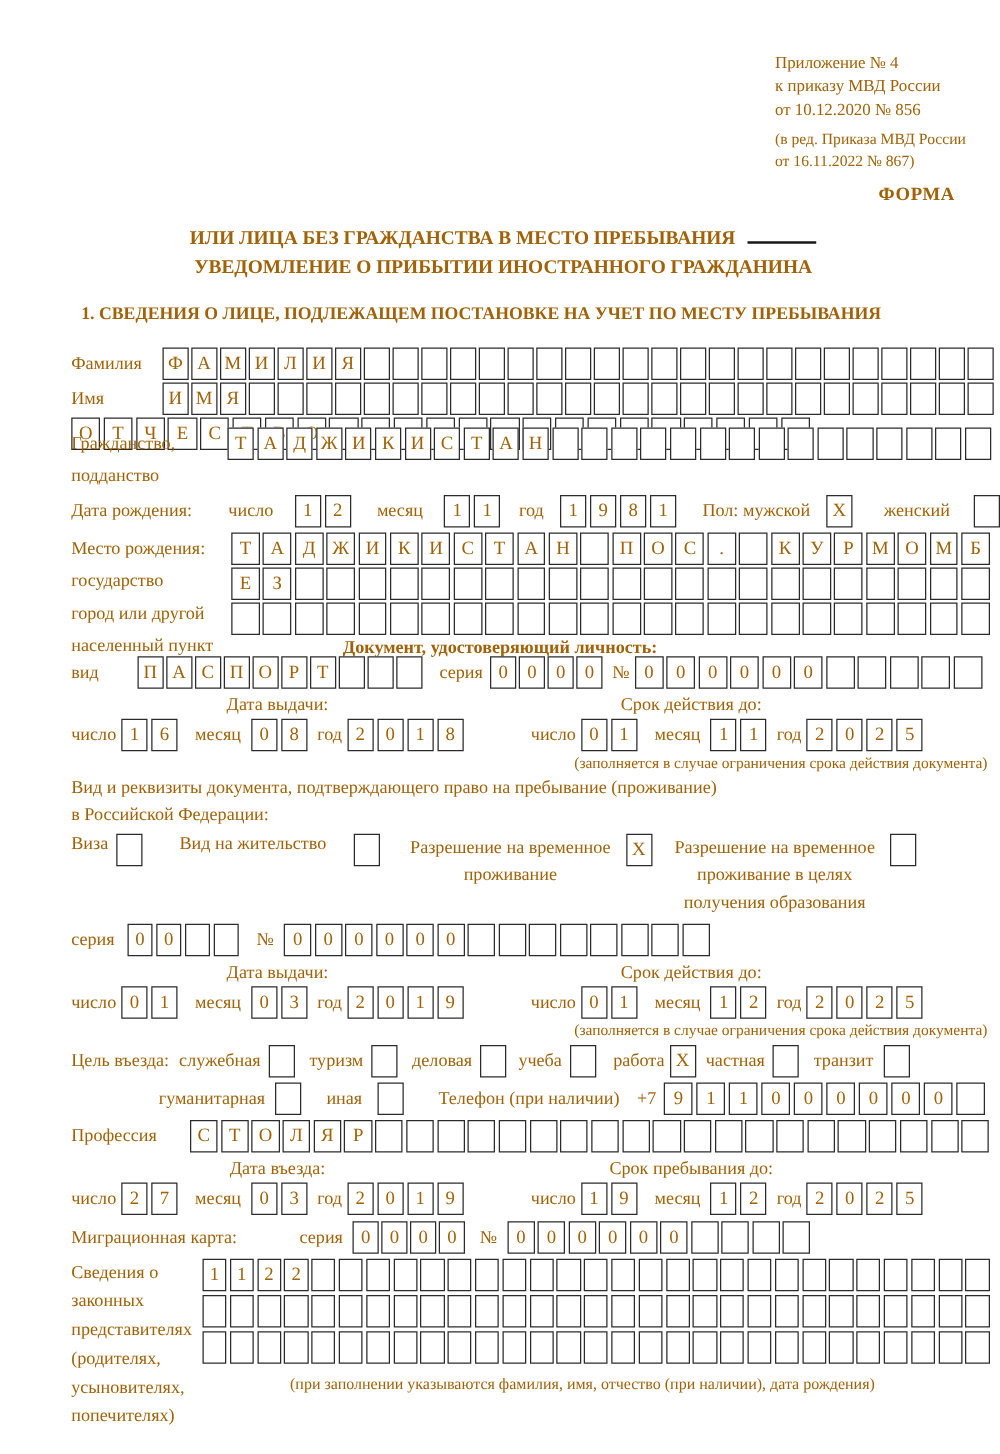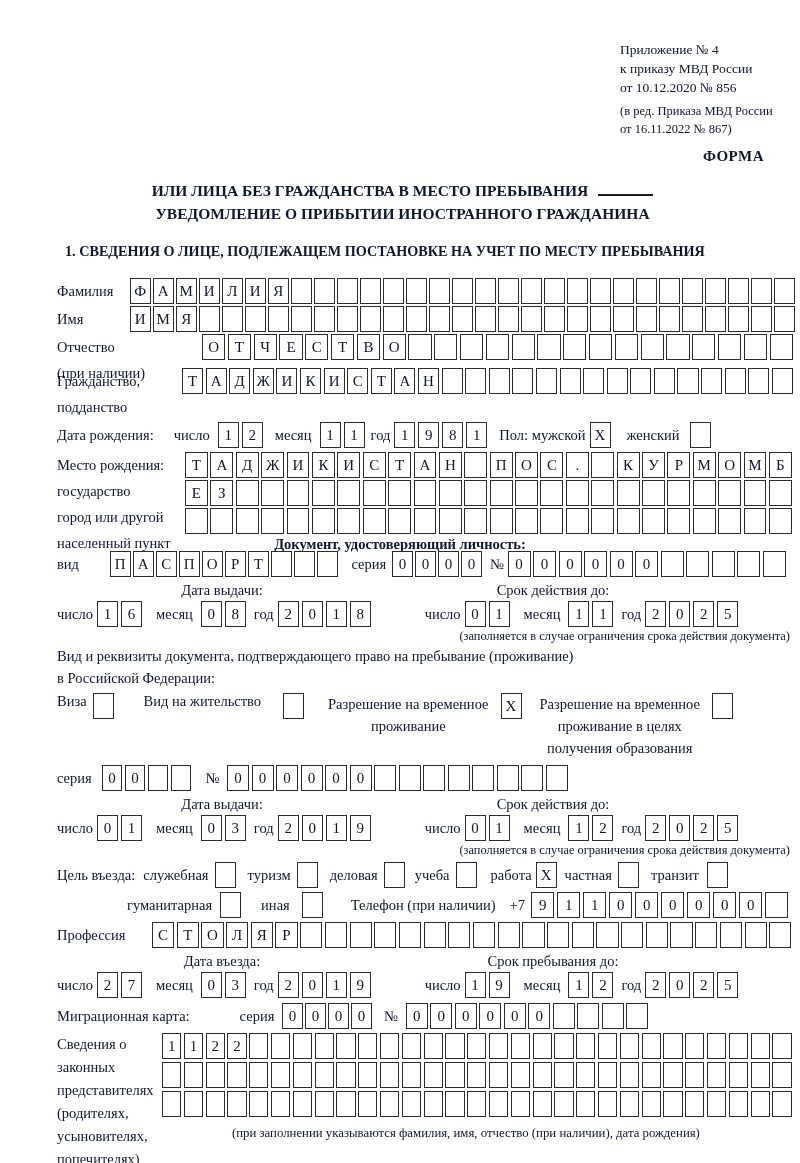--- a/index.html
+++ b/index.html
@@ -1,18 +1,18 @@
 <!DOCTYPE html>
 <html><head>
 <meta charset="utf-8">
 <style>
   html,body{margin:0;padding:0;background:#ffffff;}
   .page{
     width:800px;height:1163px;box-sizing:border-box;position:relative;
-    background:#ffffff;color:#0f172a;
+    background:#ffffff;color:#a16207;
     font-family:"Liberation Serif","DejaVu Serif",serif;
     font-size:14.5px;
     padding:40px 0 0 57px;overflow:hidden;
   }
   
   .appendix{margin-left:563px;font-size:13.5px;line-height:19px;}
   .revision{margin-top:5px;font-size:12.5px;line-height:18px;}
   .forma{margin-top:10px;padding-right:36px;text-align:right;font-weight:bold;font-size:15px;letter-spacing:.5px;}
   .title{margin-top:14px;margin-right:52px;text-align:center;font-weight:bold;font-size:15.5px;line-height:23px;}
   .title-underline{display:inline-block;width:55px;border-bottom:2px solid #1a1a1a;margin-left:10px;}
@@ -132,24 +132,20 @@
         <span class="cell"></span>
         <span class="cell"></span>
         <span class="cell"></span>
         <span class="cell"></span>
         <span class="cell"></span>
         <span class="cell"></span>
       </div>
   </div>
 
   <div class="frow" style="margin-top:2px;">
-    <div class="flabel" style="width:145px;">
-      <div>Отчество</div>
-      <div>(при наличии)</div>
-    </div>
     <div class="cells" style="--cw:23.3px;">
         <span class="cell">О</span>
         <span class="cell">Т</span>
         <span class="cell">Ч</span>
         <span class="cell">Е</span>
         <span class="cell">С</span>
         <span class="cell">Т</span>
         <span class="cell">В</span>
         <span class="cell">О</span>
         <span class="cell"></span>
@@ -198,21 +194,21 @@
         <span class="cell"></span>
         <span class="cell"></span>
         <span class="cell"></span>
         <span class="cell"></span>
         <span class="cell"></span>
         <span class="cell"></span>
         <span class="cell"></span>
       </div>
   </div>
 
-  <div class="irow" style="margin-top:2px;">
+  <div class="irow" style="margin-top:2px;justify-content:space-between;">
     <span class="ilabel">Дата рождения:</span>
     <span class="ilabel" style="margin-left:20px;">число</span>
     <span class="cells dcells" style="margin-left:8px;">
         <span class="cell">1</span>
         <span class="cell">2</span>
       </span>
     <span class="ilabel" style="margin-left:12px;">месяц</span>
     <span class="cells dcells" style="margin-left:8px;">
         <span class="cell">1</span>
         <span class="cell">1</span>

